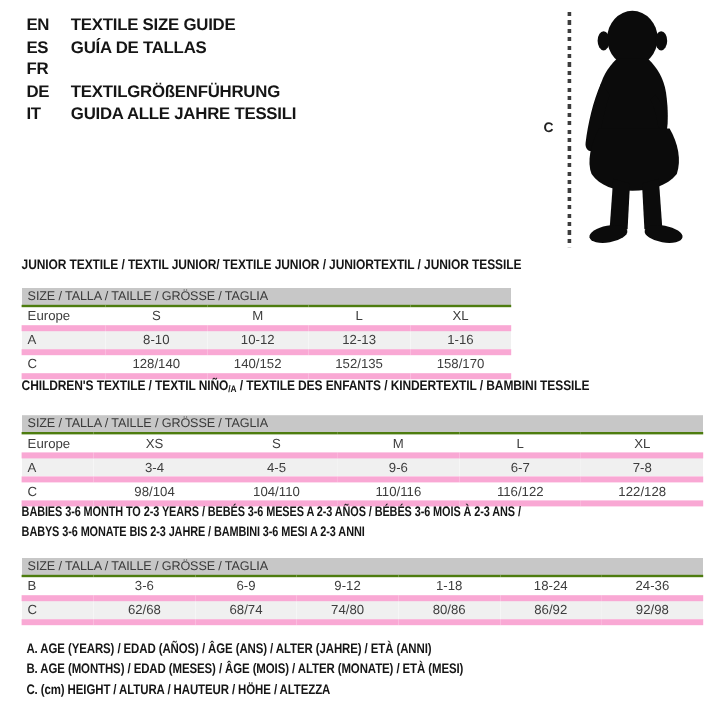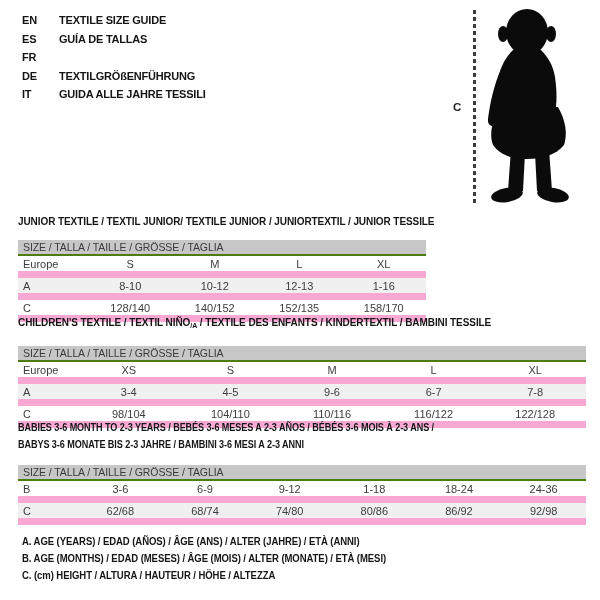--- a/index.html
+++ b/index.html
@@ -1,21 +1,21 @@
 <!DOCTYPE html>
 <html><head>
 <meta charset="utf-8">
 <style>
   html,body{margin:0;padding:0;background:#fff;}
   .page{position:relative;width:600px;height:600px;background:#ffffff;overflow:hidden;
         font-family:"Liberation Sans","DejaVu Sans",sans-serif;color:#151515;}
 
   
   .lang-block{position:absolute;left:22px;top:11px;}
-  .lang-row{display:flex;font-weight:bold;font-size:11px;line-height:18.5px;
+  .lang-row{display:flex;font-weight:bold;font-size:14px;line-height:18.5px;
             color:#151515;letter-spacing:-0.2px;}
   .lang-code{width:37px;flex:none;}
 
   
   .measure-line{position:absolute;left:473px;top:10px;width:2.5px;height:196px;
                 background:repeating-linear-gradient(to bottom,#3c3c3c 0 3.5px,transparent 3.5px 7px);}
   .measure-label{position:absolute;left:453px;top:101px;font-size:11.5px;font-weight:bold;color:#222;}
   .baby{position:absolute;left:484px;top:7px;}
 
   
@@ -25,21 +25,21 @@
   .tt2{left:18px;top:316px;transform:scaleX(0.87);}
   .tt3{left:18px;top:419px;line-height:17px;transform:scaleX(0.79);transform-origin:0 0;}
   .subA{font-size:8px;vertical-align:-2px;}
 
   
   .size-table{position:absolute;border-collapse:collapse;table-layout:fixed;
               font-size:11px;color:#3d3d3d;}
   .t1{left:18px;top:240px;width:408px;}
   .t2{left:18px;top:346px;width:568px;}
   .t3{left:18px;top:465px;width:568px;}
-  .size-table td{height:15px;padding:0;text-align:center;border-bottom:7px solid #f9a8d4;
+  .size-table td{height:15px;padding:0;text-align:center;border-bottom:5px solid #f9a8d4;
                  white-space:nowrap;overflow:hidden;}
   .size-table td.lab{text-align:left;padding-left:5px;}
   .size-table tr.bar td{background:#c7c7c7;color:#3a3a3a;text-align:left;padding-left:5px;
                         height:14px;font-size:10.5px;border-bottom:2px solid #4d7c0f;
                         letter-spacing:-0.1px;}
   .size-table tr.shaded td{background:#f0f0f0;}
 
   
   .legend{position:absolute;left:22px;top:533px;font-weight:bold;font-size:11.5px;
           line-height:16.8px;color:#151515;white-space:nowrap;

